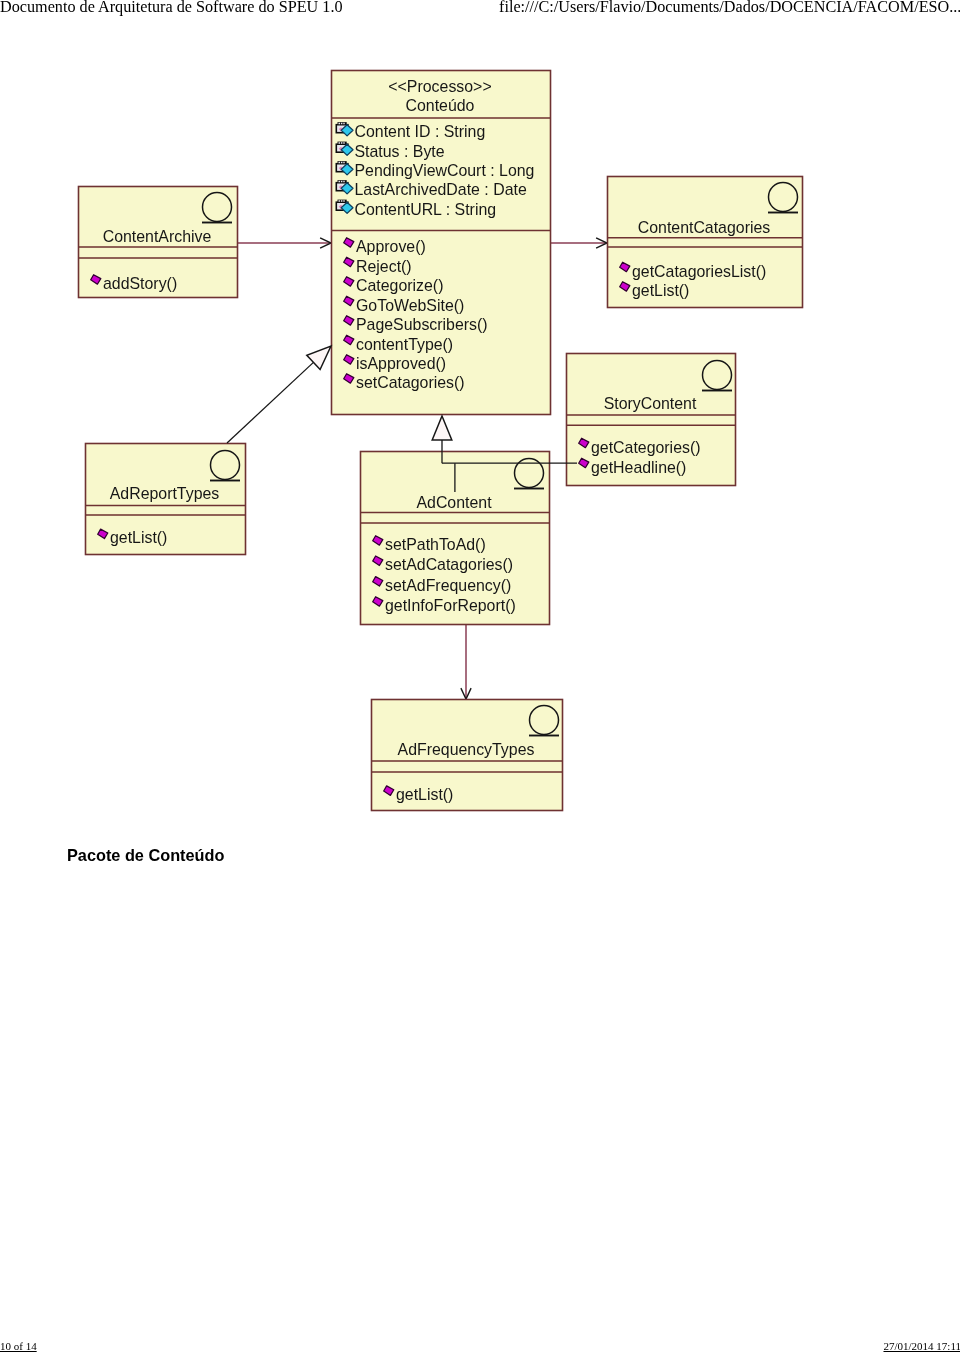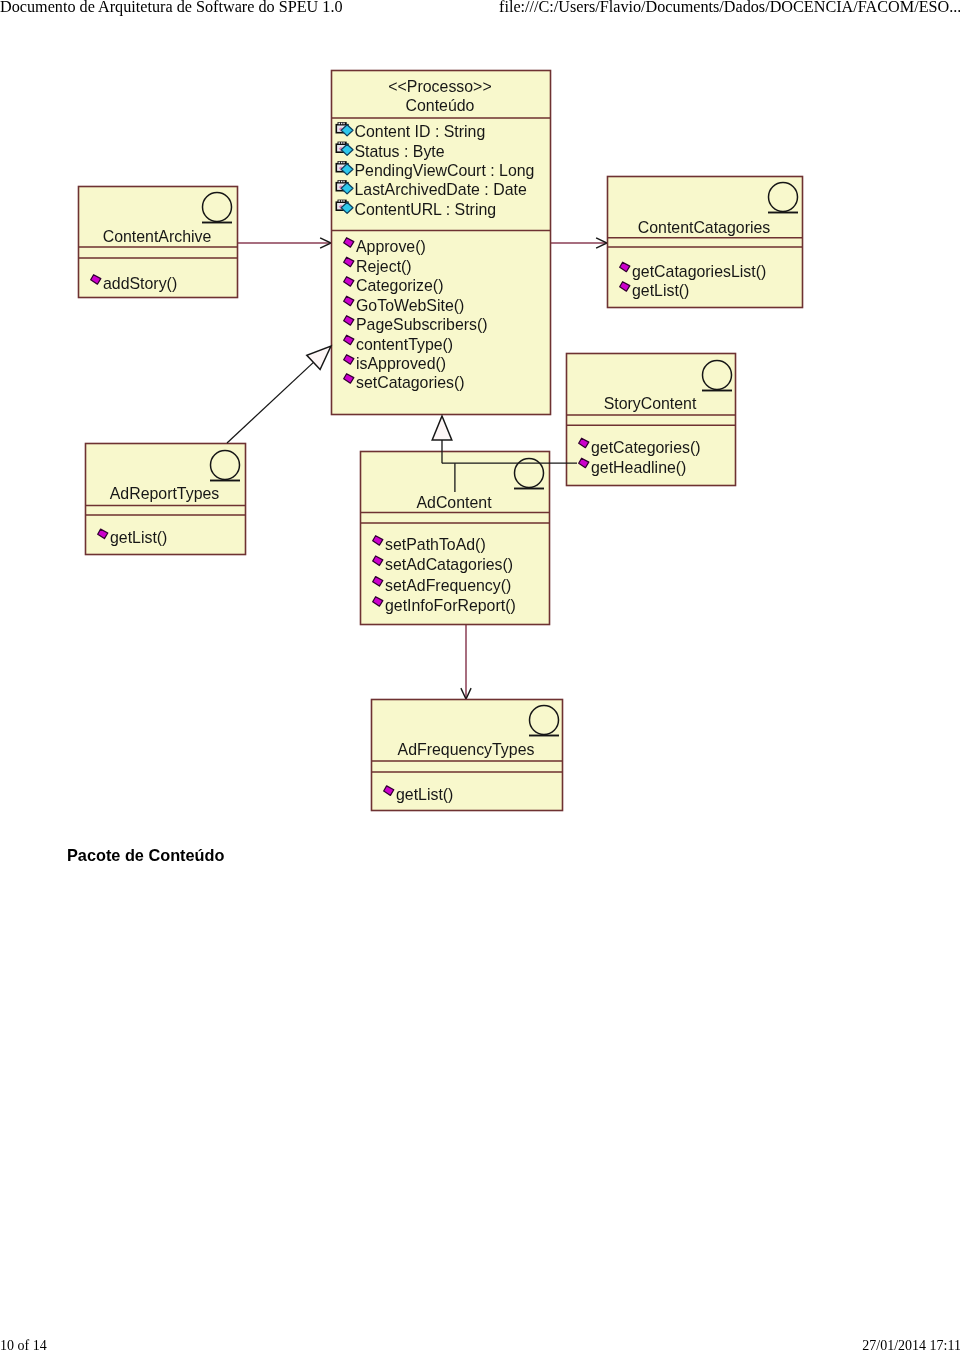--- a/index.html
+++ b/index.html
@@ -3,21 +3,21 @@
 <meta charset="utf-8">
 <title>Documento de Arquitetura de Software do SPEU 1.0</title>
 <style>
   html,body{margin:0;padding:0;}
   body{width:960px;height:1353px;background:#ffffff;position:relative;overflow:hidden;
        font-family:"Liberation Serif", serif;}
   .page{position:absolute;left:0;top:0;width:960px;height:1353px;}
   .hdr{position:absolute;top:-2px;height:26px;font-size:16.2px;color:#000;white-space:nowrap;line-height:18px;}
   #hdr-left{left:0px;}
   #hdr-right{left:499px;}
-  .ftr{position:absolute;font-size:14px;line-height:16px;color:#000;white-space:nowrap;}
+  .ftr{position:absolute;font-size:11px;line-height:16px;color:#000;white-space:nowrap;text-decoration:underline;}
   #ftr-left{left:0px;top:1338px;}
   #ftr-right{right:-1px;top:1338px;}
   #caption{position:absolute;left:67px;top:846px;font-family:"Liberation Sans",sans-serif;
            font-weight:bold;font-size:16.3px;color:#000;text-align:center;}
   #diagram{position:absolute;left:0px;top:0px;}
   .cn{font-family:"Liberation Sans",sans-serif;font-size:15.9px;fill:#181818;}
 </style>
 </head>
 <body>
 

